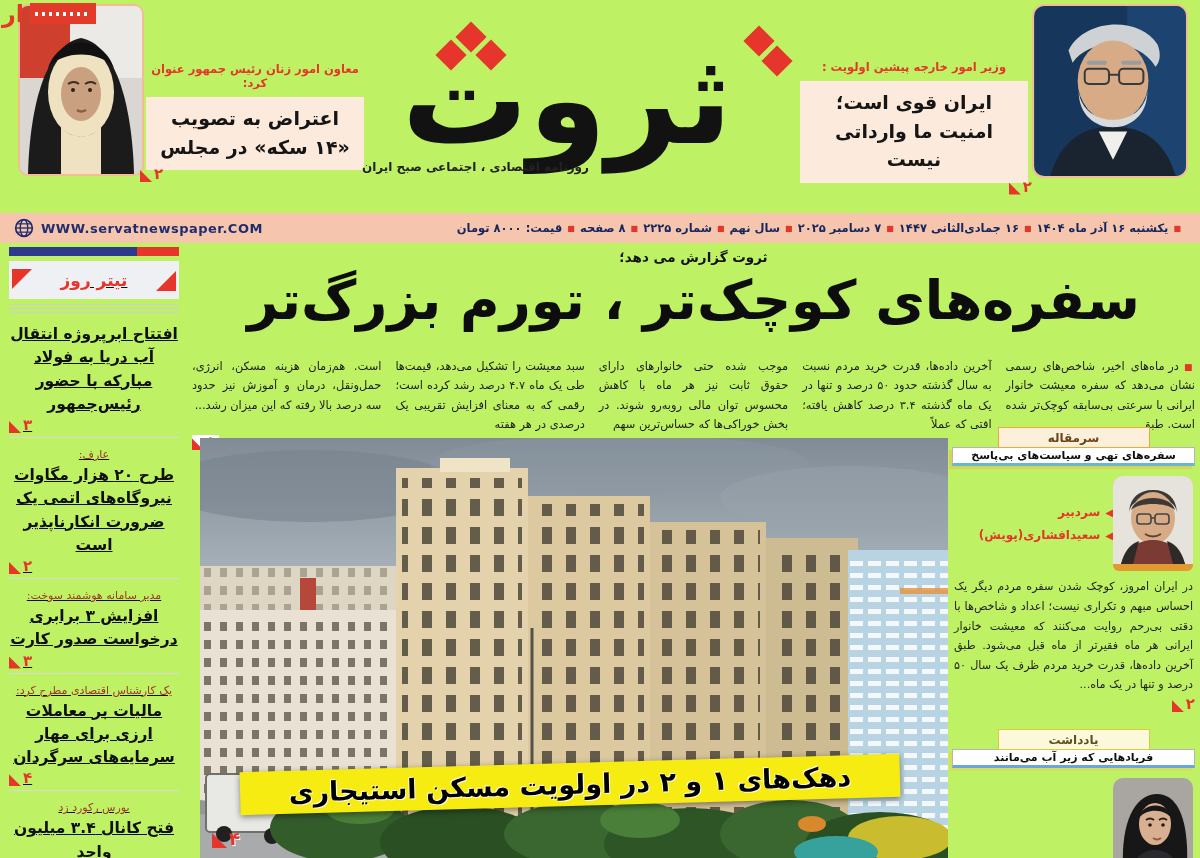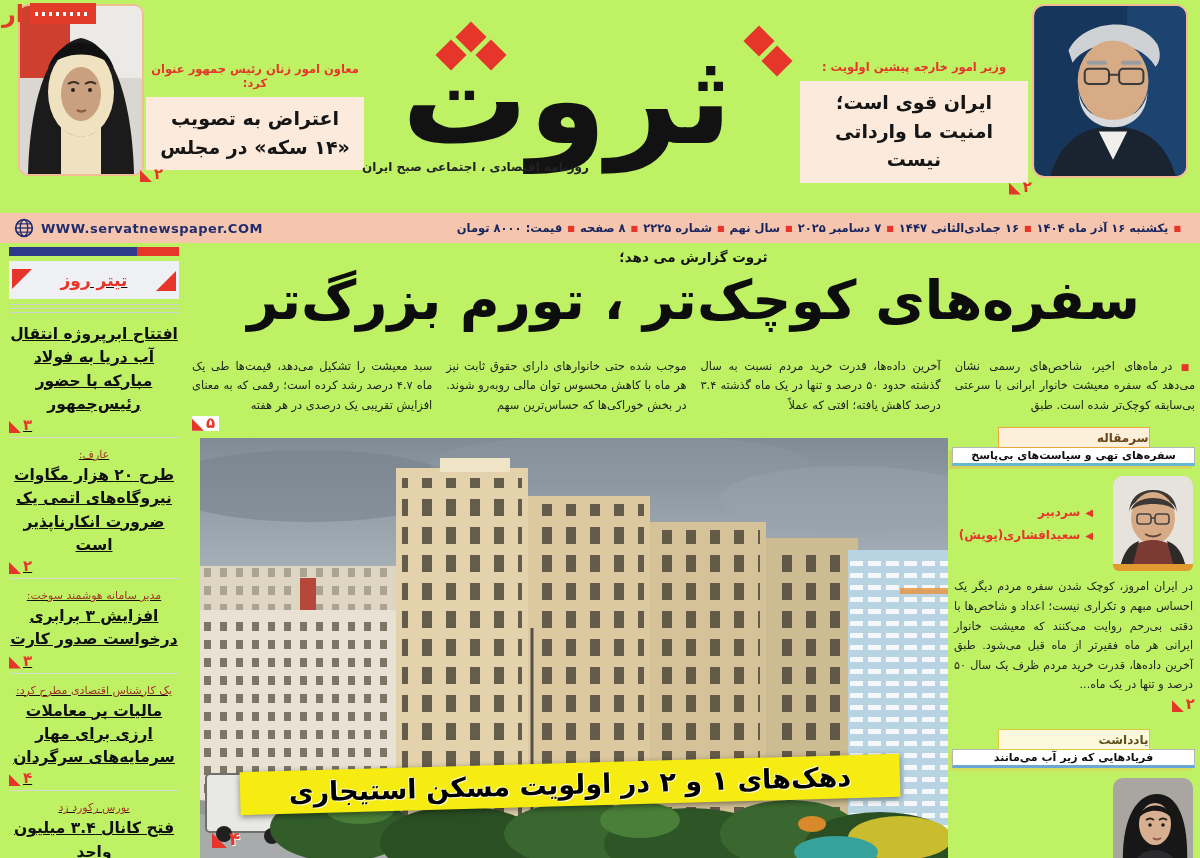--- a/index.html
+++ b/index.html
@@ -69,28 +69,28 @@
   
   .mainphoto{position:absolute;left:200px;top:438px;width:748px;height:420px;overflow:hidden;background:#9aa3ab;}
   .mainphoto svg{display:block;width:100%;height:100%;}
   .photo-caption{position:absolute;left:40px;top:325px;width:640px;background:#f6ec12;transform:rotate(-1.6deg);
       text-align:center;padding:6px 10px;font-size:27px;font-weight:900;color:#000;direction:rtl;
       text-shadow:1px 1px 0 #fffbe0,-1px -1px 0 #fffbe0;box-shadow:0 2px 6px rgba(0,0,0,.45);}
   .mainphoto .pgmark{position:absolute;left:12px;bottom:10px;}
   
   .rightcol{position:absolute;left:952px;top:427px;width:243px;direction:rtl;}
   .panel{position:relative;margin-bottom:13px;}
-  .panel-tab{position:relative;width:150px;margin:0 auto -1px;font-size:12px;padding:3px 0 2px;z-index:2;font-weight:bold;}
+  .panel-tab{position:relative;width:150px;margin:0 auto -1px;text-align:center;font-size:12px;padding:3px 0 2px;z-index:2;font-weight:bold;}
   .panel.ed .panel-tab{background:#fdf0da;border:1.5px solid #eda93e;color:#6b451c;}
   .panel.nt .panel-tab{background:#fcf8dc;border:1.5px solid #ddc93e;color:#5d511c;}
   .panel-title{position:relative;background:#fff;border:1px solid #b5b5b5;text-align:center;font-weight:bold;font-size:11px;
       padding:0 5px;line-height:1.4;color:#0e0e0e;}
   .panel.ed .panel-title{border-bottom:3px solid #64b9cf;box-shadow:-3px 3px 0 rgba(240,175,70,.45);}
   .panel.nt .panel-title{border-bottom:3px solid #6aa6d8;box-shadow:-3px 3px 0 rgba(225,210,90,.55);}
-  .authors{display:flex;align-items:center;gap:20px;margin:10px 2px 6px;}
+  .authors{display:flex;align-items:center;gap:0;margin:10px 2px 6px;}
   .aphoto{width:80px;height:88px;border-radius:10px 10px 6px 6px;overflow:hidden;border-bottom:7px solid #e09a2f;background:#ccc;flex:none;}
   .aphoto svg{display:block;width:100%;height:100%;}
   .alabels{flex:1;}
   .albl{color:#e6352a;font-weight:bold;font-size:12px;margin:9px 0;}
   .albl::before{content:"\25C0";font-size:10px;margin-left:5px;color:#e6352a;}
   .panel-body{font-size:11.2px;text-align:justify;line-height:1.75;color:#222;margin:0 2px;}
   .panel .pgmark{margin:2px 0 0 0;}
   
   .globe{width:20px;height:20px;}
 </style>
@@ -244,20 +244,21 @@
   </div>
 
   <div class="lead">
     <div class="lead-kicker">ثروت گزارش می دهد؛</div>
     <div class="lead-headline">سفره‌های کوچک‌تر ، تورم بزرگ‌تر</div>
     <div class="lead-cols">
       <p class="lead-col">در ماه‌های اخیر، شاخص‌های رسمی نشان می‌دهد که سفره معیشت خانوار ایرانی با سرعتی بی‌سابقه کوچک‌تر شده است. طبق</p>
       <p class="lead-col">آخرین داده‌ها، قدرت خرید مردم نسبت به سال گذشته حدود ۵۰ درصد و تنها در یک ماه گذشته ۳.۴ درصد کاهش یافته؛ افتی که عملاً</p>
       <p class="lead-col">موجب شده حتی خانوارهای دارای حقوق ثابت نیز هر ماه با کاهش محسوس توان مالی روبه‌رو شوند. در بخش خوراکی‌ها که حساس‌ترین سهم</p>
       <p class="lead-col">سبد معیشت را تشکیل می‌دهد، قیمت‌ها طی یک ماه ۴.۷ درصد رشد کرده است؛ رقمی که به معنای افزایش تقریبی یک درصدی در هر هفته</p>
+      <p class="lead-col">است. هم‌زمان هزینه مسکن، انرژی، حمل‌ونقل، درمان و آموزش نیز حدود سه درصد بالا رفته که این میزان رشد...</p>
       <span class="pgmark">
           <i class="tri"></i>
           <b class="num">۵</b>
         </span>
     </div>
   </div>
 
   <div class="mainphoto">
     <svg viewBox="0 0 748 420" preserveAspectRatio="none">
       <defs>

